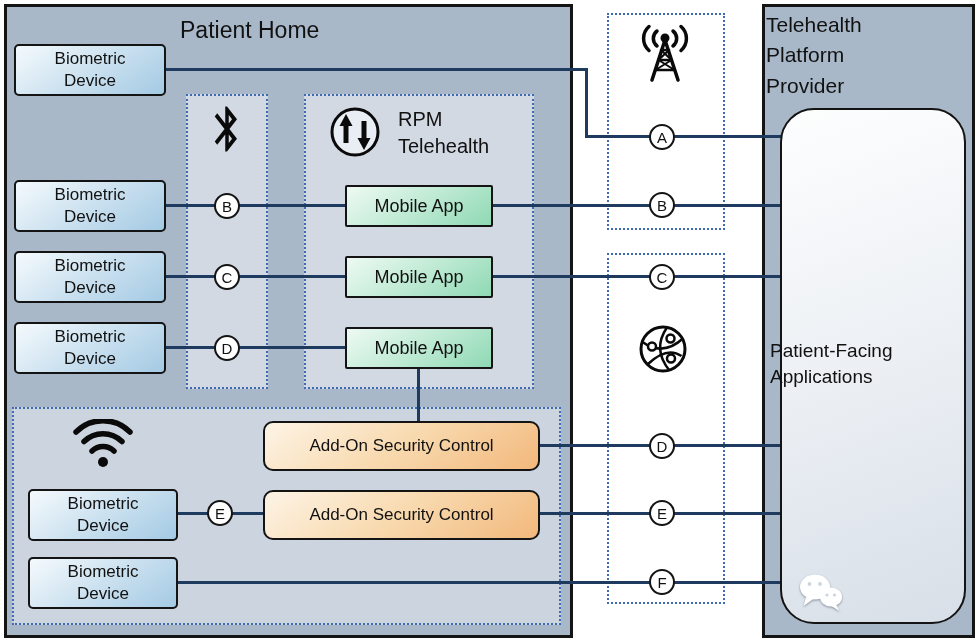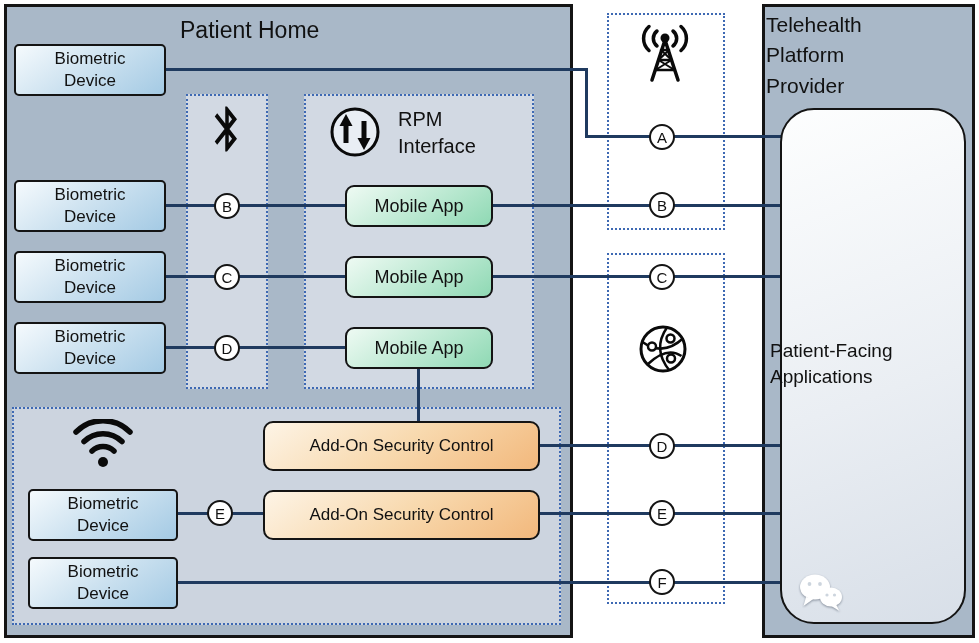--- a/index.html
+++ b/index.html
@@ -15,21 +15,21 @@
   .wifi-fill{background:#ccd4df;}
   .white-fill{background:#ffffff;}
   .line{position:absolute;background:#1f3a5f;z-index:2;}
   .devbox{
     position:absolute;z-index:3;border:2px solid #141414;border-radius:5px;
     background:linear-gradient(145deg,#f5fafd 0%,#cde2f0 48%,#a4cae4 100%);
     display:flex;align-items:center;justify-content:center;text-align:center;
     font-size:17px;line-height:1.3;white-space:pre-line;
   }
   .appbox{
-    position:absolute;z-index:3;border:2px solid #141414;border-radius:9px;
+    position:absolute;z-index:3;border:2px solid #141414;border-radius:2px;
     background:linear-gradient(145deg,#eefaf3 0%,#bfead4 50%,#8fd9b4 100%);
     display:flex;align-items:center;justify-content:center;font-size:18px;
   }
   .secbox{
     position:absolute;z-index:3;border:2px solid #141414;border-radius:10px;
     background:linear-gradient(145deg,#fdf4e6 0%,#f8d9ae 50%,#f2b87c 100%);
     display:flex;align-items:center;justify-content:center;font-size:17px;
   }
   .node{
     position:absolute;z-index:4;width:26px;height:26px;border-radius:50%;
@@ -82,21 +82,21 @@
 
   <div class="inner-panel" style="left:780px;top:108px;width:186px;height:516px;"></div>
 
   <div class="title" style="left:180px;top:17px;width:370px;font-size:23px;">Patient Home</div>
   <div class="title" style="left:766px;top:10px;width:197px;font-size:21px;line-height:1.45;">Telehealth
 Platform
 Provider</div>
   <div class="title" style="left:770px;top:338px;width:182px;font-size:19px;line-height:1.35;">Patient-Facing
 Applications</div>
   <div class="title" style="left:398px;top:106px;width:120px;font-size:20px;line-height:1.35;text-align:left;">RPM
-Interface</div>
+Telehealth</div>
 
   <div class="devbox" style="left:14px;top:44px;width:152px;height:52px;">
     <span>Biometric
 Device</span>
   </div>
   <div class="devbox" style="left:14px;top:180px;width:152px;height:52px;">
     <span>Biometric
 Device</span>
   </div>
   <div class="devbox" style="left:14px;top:251px;width:152px;height:52px;">

